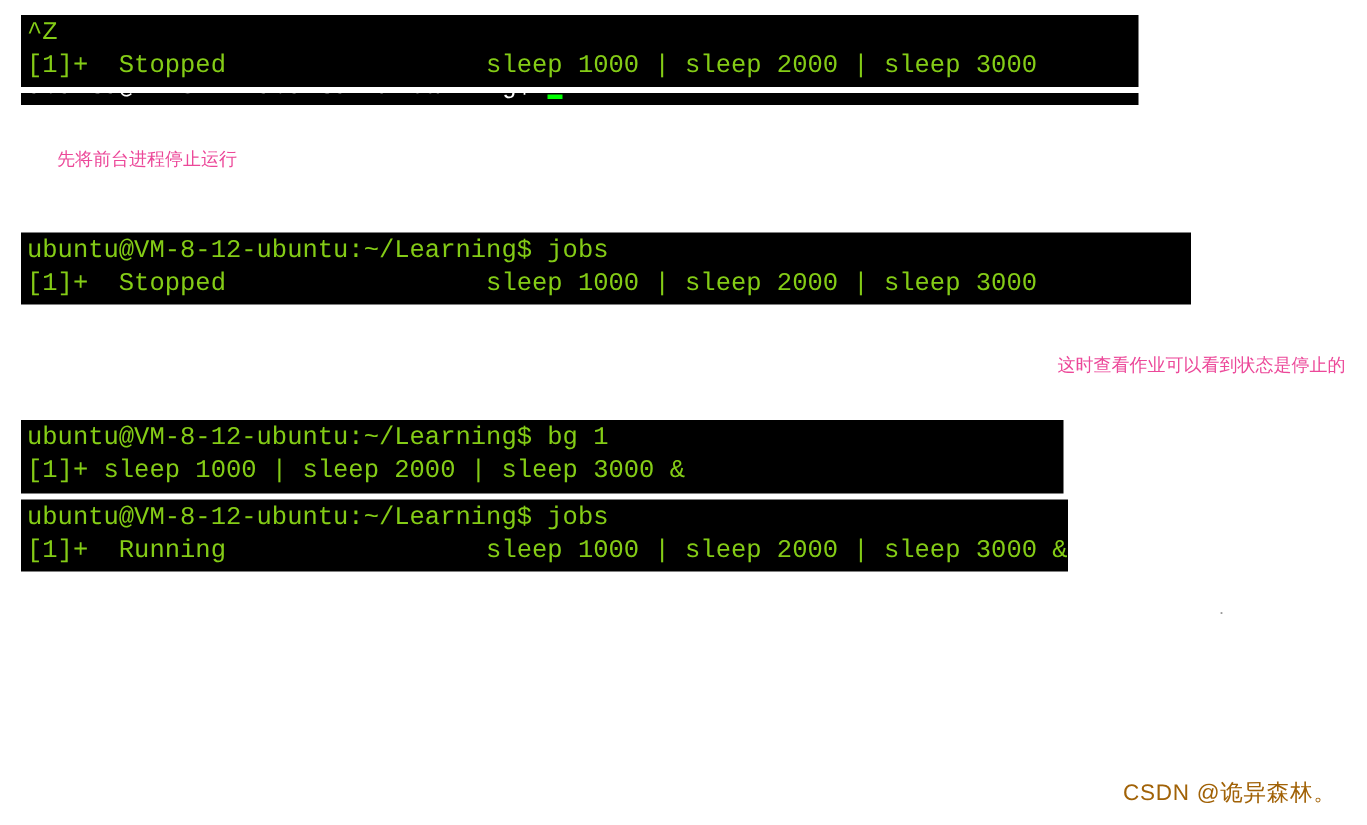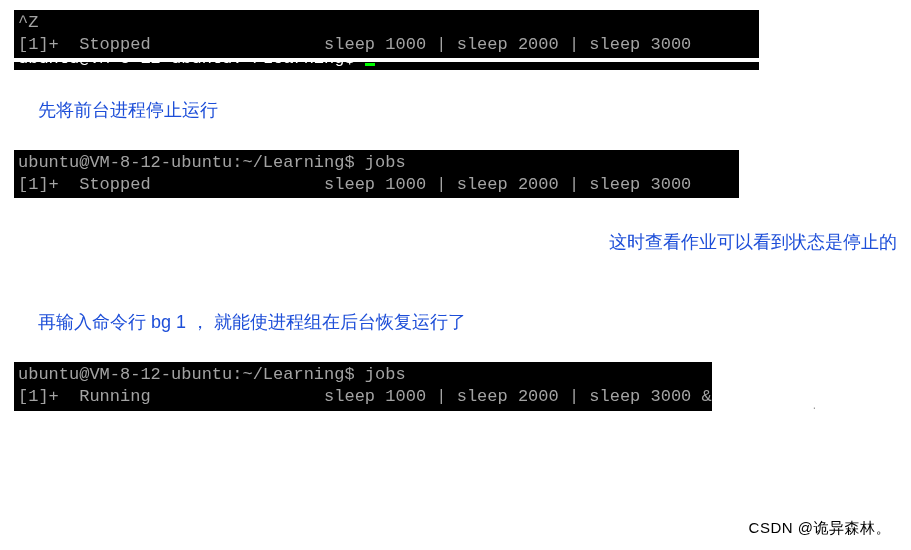--- a/index.html
+++ b/index.html
@@ -13,44 +13,45 @@
       background: #ffffff;
       font-family: "Consolas", "Courier New", monospace;
       position: relative;
       overflow: hidden;
     }
     .container {
       padding: 10px 14px;
     }
     .terminal-block {
       background: #000000;
-      color: #a3a3a3;
+      color: #84cc16;
       font-family: "Consolas", "Courier New", monospace;
       font-size: 17px;
       line-height: 1.3;
       white-space: pre;
       padding: 2px 4px;
       margin-bottom: 4px;
     }
     .terminal-block.first {
       width: 745px;
     }
     .terminal-block.second {
-      width: 725px;
+      width: 780px;
+      margin-top: 12px;
     }
     .terminal-block.third {
       width: 695px;
     }
     .terminal-block.fourth {
       width: 698px;
     }
     .caption {
-      color: #1d4ed8;
+      color: #ec4899;
       font-family: Arial, "Microsoft YaHei", sans-serif;
-      font-size: 18px;
+      font-size: 12px;
       padding: 28px 0 28px 24px;
     }
     .caption.c2 {
       padding: 28px 0 28px 24px;
       text-align: right;
     }
     .caption.c3 {
       padding: 28px 0 28px 24px;
     }
     .cursor-green {
@@ -58,21 +59,21 @@
       width: 10px;
       height: 3px;
       background: #00ff00;
       vertical-align: text-bottom;
       transform: translateY(-2px);
     }
     .watermark {
       position: absolute;
       right: 20px;
       bottom: 12px;
-      color: #000000;
+      color: #a16207;
       font-family: Arial, "Microsoft YaHei", sans-serif;
       font-size: 15px;
       letter-spacing: 0.5px;
     }
     .dot {
       color: #999;
       position: absolute;
       right: 95px;
       font-size: 12px;
       font-family: Arial, sans-serif;
@@ -106,22 +107,23 @@
       <div class="stub-inner">ubuntu@VM-8-12-ubuntu:~/Learning$ <span class="cursor-green"></span></div>
     </div>
 
   <div class="caption">先将前台进程停止运行</div>
 
   <div class="terminal-block second"><span>ubuntu@VM-8-12-ubuntu:~/Learning$ jobs</span>
 <span>[1]+  Stopped</span><span>                 </span><span>sleep 1000 | sleep 2000 | sleep 3000</span></div>
 
   <div class="caption c2">这时查看作业可以看到状态是停止的</div>
 
+  <div class="terminal-block third"><span>ubuntu@VM-8-12-ubuntu:~/Learning$ bg 1</span>
+<span>[1]+ sleep 1000 | sleep 2000 | sleep 3000 &amp;</span></div>
 
-  <div class="caption c3">再输入命令行 bg 1 ， 就能使进程组在后台恢复运行了</div>
 
   <div class="terminal-block fourth"><span>ubuntu@VM-8-12-ubuntu:~/Learning$ jobs</span>
 <span>[1]+  Running</span><span>                 </span><span>sleep 1000 | sleep 2000 | sleep 3000 &amp;</span></div>
 
 </div>
 
 <div class="dot dot1">.</div>
 <div class="watermark">CSDN @诡异森林。</div>
 
 </body></html>

